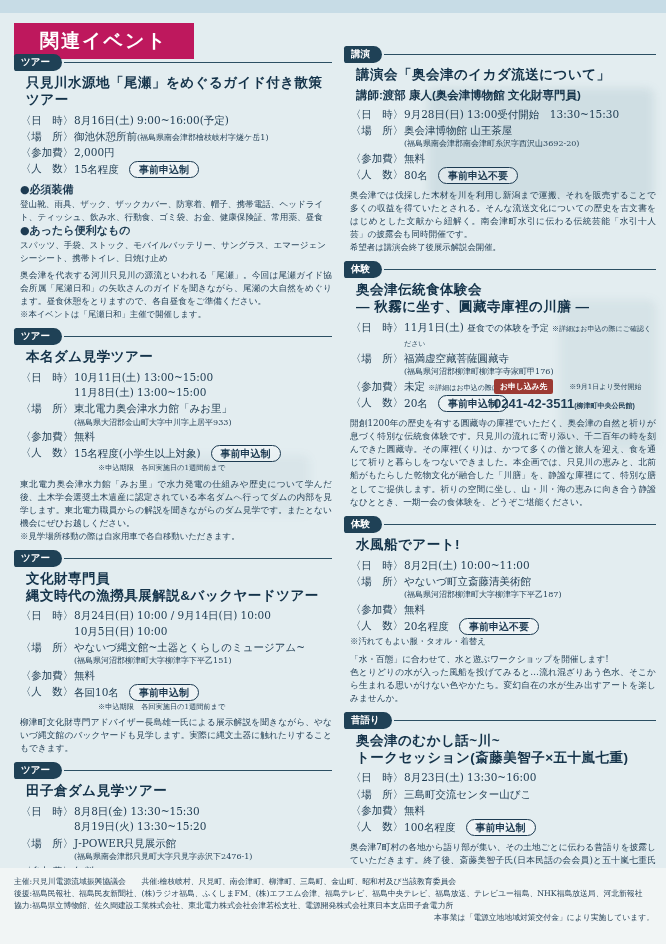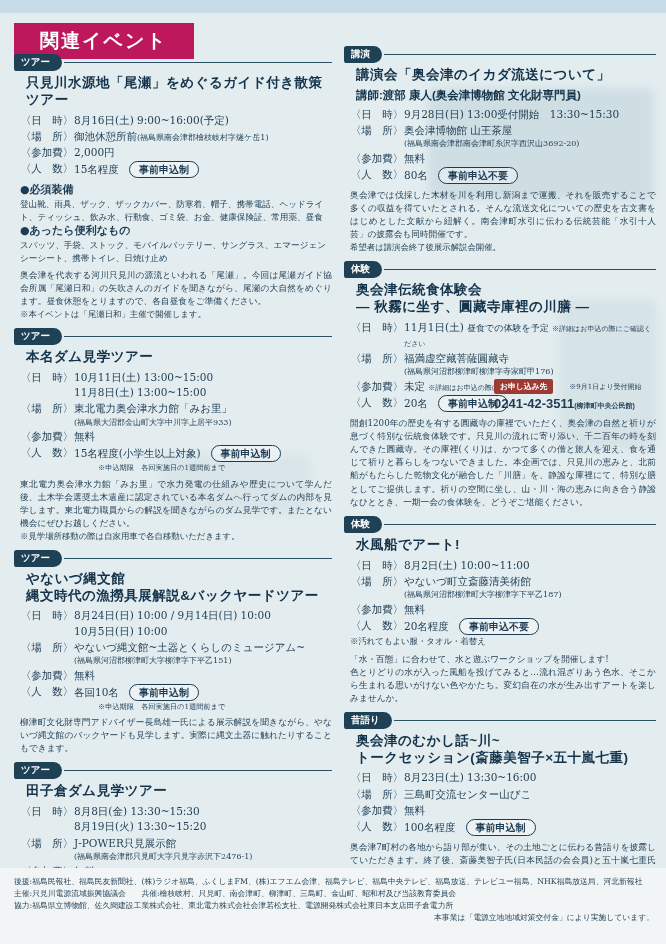--- a/index.html
+++ b/index.html
@@ -163,21 +163,21 @@
       </div>
       <p class="body">東北電力奥会津水力館「みお里」で水力発電の仕組みや歴史について学んだ後、土木学会選奨土木遺産に認定されている本名ダムへ行ってダムの内部を見学します。東北電力職員からの解説を聞きながらのダム見学です。またとない機会にぜひお越しください。</p>
       <p class="note">※見学場所移動の際は自家用車で各自移動いただきます。</p>
     </section>
 
     <section class="event">
       <div class="tag-row">
         <span class="tag">ツアー</span>
       </div>
       <h2 class="ev-title">
-          <span class="vline">やないづ縄文館</span>
+          <span class="vline">文化財専門員</span>
           <span class="vline">縄文時代の漁撈具展解説&amp;バックヤードツアー</span>
         </h2>
       <div class="rows">
         <div class="row">
           <span class="lbl">〈日　時〉</span>
           <span class="val">
               <span class="vline">8月24日(日) 10:00 / 9月14日(日) 10:00</span>
               <span class="vline">10月5日(日) 10:00</span>
             </span>
         </div>
@@ -400,19 +400,19 @@
               <rect x="16" y="21" width="2" height="2"></rect>
               <rect x="19" y="22" width="4" height="2"></rect>
           </g>
         </svg>
       </div>
     </div>
   </div>
 
   <div class="bottom-strip">
     <div class="footer">
+      <div>主催:只見川電源流域振興協議会　　共催:檜枝岐村、只見町、南会津町、柳津町、三島町、金山町、昭和村及び当該教育委員会</div>
       <div>後援:福島民報社、福島民友新聞社、(株)ラジオ福島、ふくしまFM、(株)エフエム会津、福島テレビ、福島中央テレビ、福島放送、テレビユー福島、NHK福島放送局、河北新報社</div>
-      <div>主催:只見川電源流域振興協議会　　共催:檜枝岐村、只見町、南会津町、柳津町、三島町、金山町、昭和村及び当該教育委員会</div>
       <div>協力:福島県立博物館、佐久間建設工業株式会社、東北電力株式会社会津若松支社、電源開発株式会社東日本支店田子倉電力所</div>
       <div class="fr">本事業は「電源立地地域対策交付金」により実施しています。</div>
     </div>
   </div>
 </div>
 
 </body></html>

